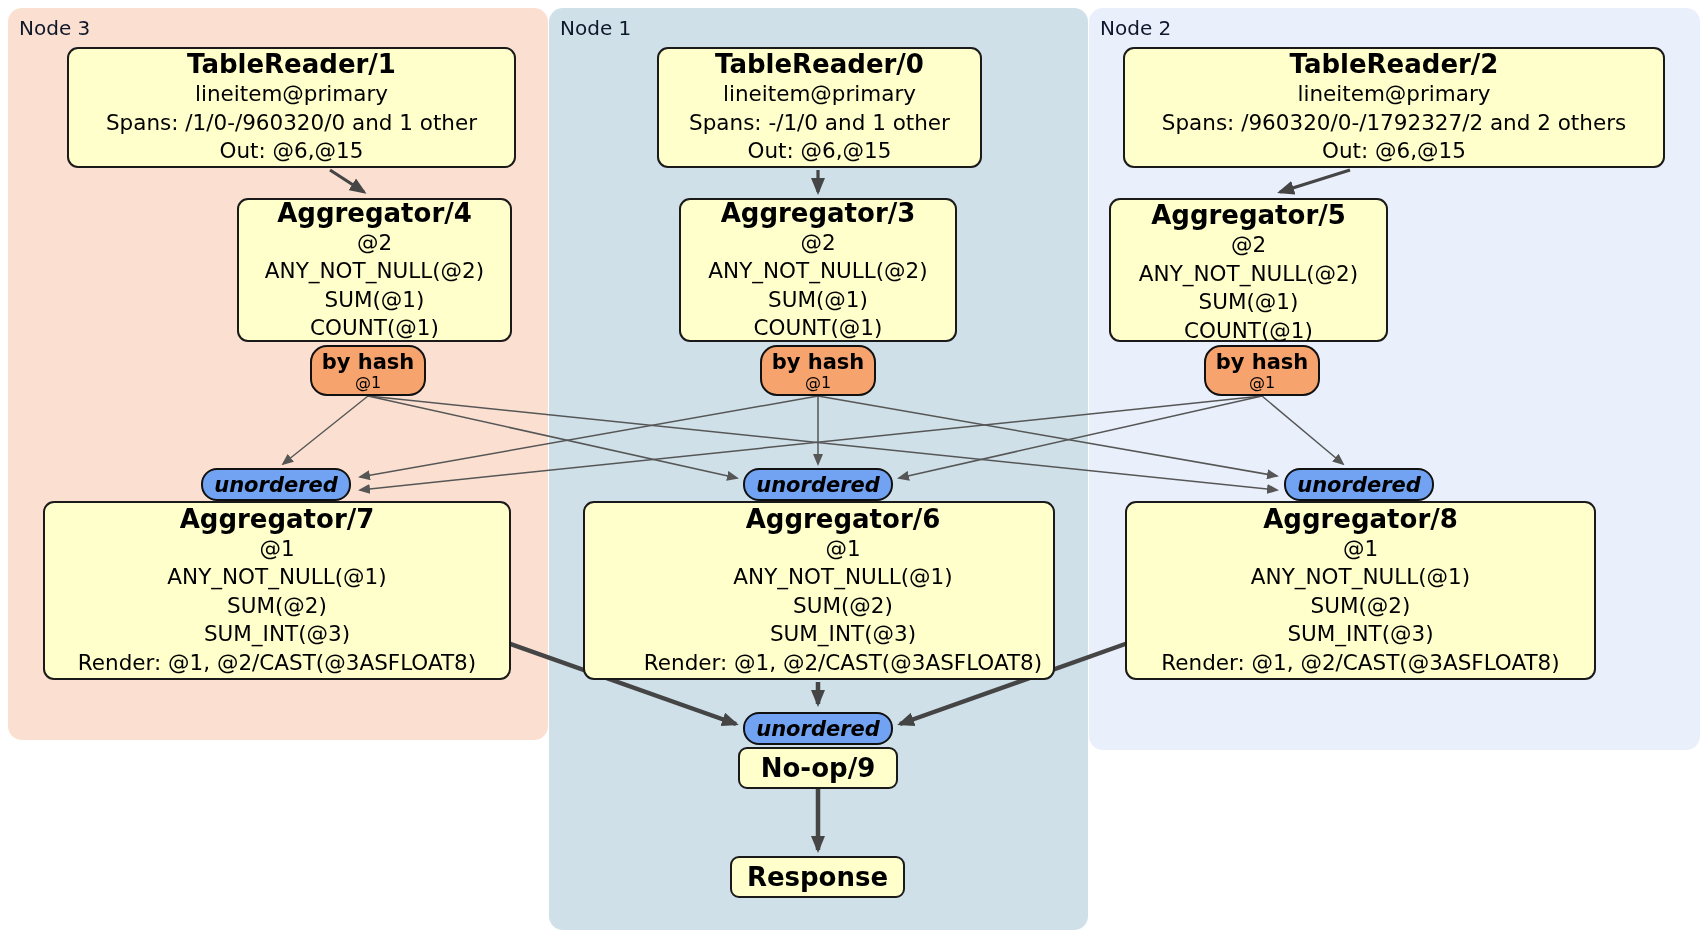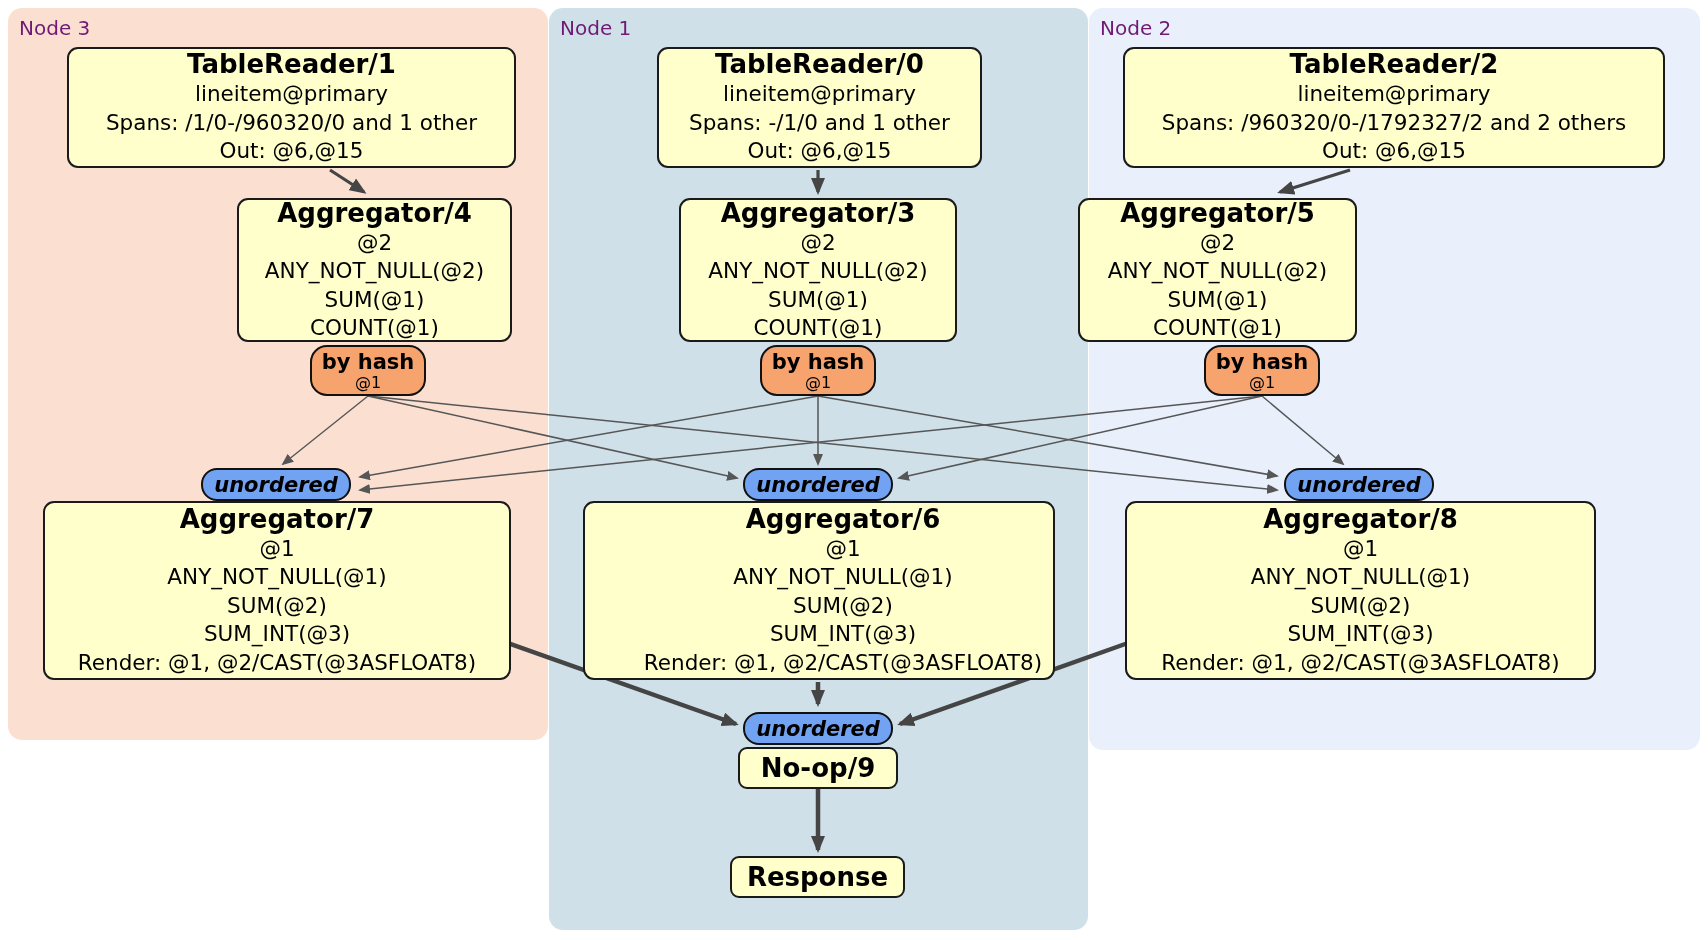--- a/index.html
+++ b/index.html
@@ -1,21 +1,21 @@
 <!DOCTYPE html>
 <html><head>
 <meta charset="utf-8">
 <style>
   html,body{margin:0;padding:0;background:#ffffff;}
   .canvas{
     position:relative;width:1708px;height:940px;overflow:hidden;
     font-family:"DejaVu Sans","Liberation Sans",sans-serif;color:#000;
   }
   .panel{position:absolute;border-radius:14px;z-index:1;}
-  .panel-label{position:absolute;top:8px;left:11px;font-size:20px;color:#701a75;}
+  .panel-label{position:absolute;top:8px;left:11px;font-size:20px;color:#0f172a;}
   .panel-n3{left:8px;top:8px;width:540px;height:732px;background:#fbe0d2;}
   .panel-n1{left:549px;top:8px;width:539px;height:922px;background:#cfe0e9;}
   .panel-n2{left:1089px;top:8px;width:611px;height:742px;background:#e9effb;}
   .edges{position:absolute;left:0;top:0;z-index:2;}
   .box{
     position:absolute;background:#ffffcc;border:2px solid #1a1a1a;border-radius:11px;
     display:flex;flex-direction:column;align-items:center;justify-content:center;
     text-align:center;z-index:3;box-sizing:border-box;
   }
   .box-title{font-weight:bold;font-size:26px;line-height:31px;}
@@ -103,21 +103,21 @@
     <div class="box-line">SUM(@1)</div>
     <div class="box-line">COUNT(@1)</div>
   </div>
   <div class="box" style="left:679px;top:198px;width:278px;height:144px;">
     <div class="box-title">Aggregator/3</div>
     <div class="box-line">@2</div>
     <div class="box-line">ANY_NOT_NULL(@2)</div>
     <div class="box-line">SUM(@1)</div>
     <div class="box-line">COUNT(@1)</div>
   </div>
-  <div class="box" style="left:1078px;top:198px;width:279px;height:144px;">
+  <div class="box" style="left:1109px;top:198px;width:279px;height:144px;justify-content:space-between;">
     <div class="box-title">Aggregator/5</div>
     <div class="box-line">@2</div>
     <div class="box-line">ANY_NOT_NULL(@2)</div>
     <div class="box-line">SUM(@1)</div>
     <div class="box-line">COUNT(@1)</div>
   </div>
 
   <div class="pill pill-hash" style="left:310px;top:345px;width:116px;height:51px;">
     <div class="pill-title">by hash</div>
     <div class="pill-sub">@1</div>

